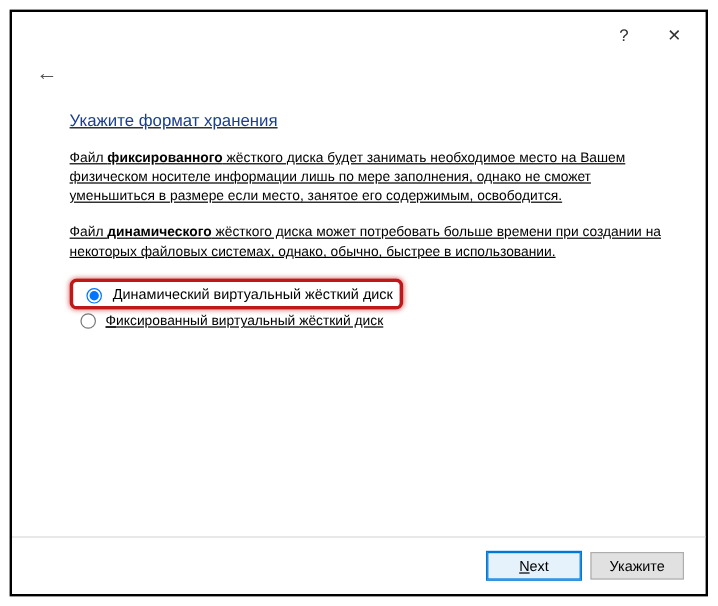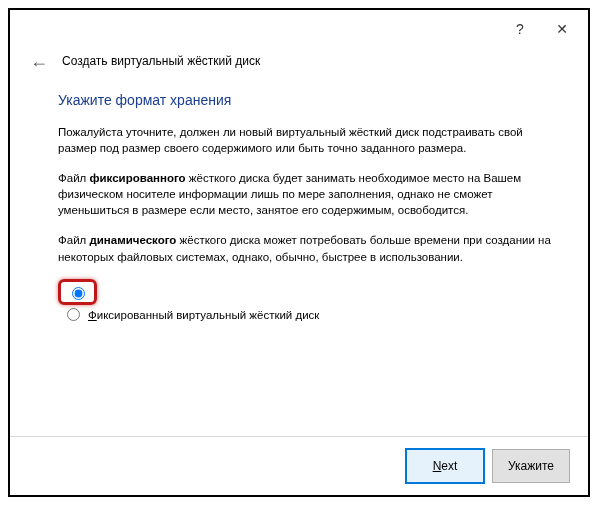--- a/index.html
+++ b/index.html
@@ -53,20 +53,21 @@
     line-height: 1;
   }
   .header-title {
     font-size: 12px;
     color: #000;
   }
   .content {
     padding: 8px 24px 0 48px;
     flex: 1;
     overflow: hidden;
+    text-decoration: underline;
   }
   .heading {
     color: #1a3e8e;
     font-size: 14px;
     margin: 4px 0 16px 0;
     font-weight: normal;
   }
   .para {
     margin: 0 0 14px 0;
     line-height: 1.4;
@@ -96,21 +97,21 @@
   }
   .footer {
     border-top: 1px solid #d9d9d9;
     padding: 12px 18px;
     display: flex;
     justify-content: flex-end;
     gap: 8px;
   }
   .btn {
     min-width: 78px;
-    height: 34px;
+    height: 23px;
     font-size: 12px;
     border: 1px solid #adadad;
     background: #e1e1e1;
     cursor: pointer;
     padding: 0 10px;
   }
   .btn.primary {
     border: 1px solid #0078d7;
     outline: 1px solid #0078d7;
     background: #e5f1fb;
@@ -124,39 +125,38 @@
 
 <div class="outer-frame">
 
   <div class="titlebar">
     <div class="titlebar-btn">?</div>
     <div class="titlebar-btn">✕</div>
   </div>
 
   <div class="header-row">
     <span class="back-arrow">←</span>
-    <span class="header-title">Создать виртуальный жёсткий диск</span>
   </div>
 
   <div class="content">
     <h2 class="heading">Укажите формат хранения</h2>
 
-    <p class="para">Пожалуйста уточните, должен ли новый виртуальный жёсткий диск подстраивать свой размер под размер своего содержимого или быть точно заданного размера.</p>
 
     <p class="para">
       <span>Файл </span><b>фиксированного</b><span> жёсткого диска будет занимать необходимое место на Вашем физическом носителе информации лишь по мере заполнения, однако не сможет уменьшиться в размере если место, занятое его содержимым, освободится.</span>
     </p>
 
     <p class="para">
       <span>Файл </span><b>динамического</b><span> жёсткого диска может потребовать больше времени при создании на некоторых файловых системах, однако, обычно, быстрее в использовании.</span>
     </p>
 
     <div class="radio-group">
       <div class="highlight-box">
         <input type="radio" name="fmt" checked="" style="">
+        <label class="underline-first">Динамический виртуальный жёсткий диск</label>
       </div>
       <div class="radio-row" style="padding-left:9px;">
         <input type="radio" name="fmt" style="">
         <label class="underline-first">Фиксированный виртуальный жёсткий диск</label>
       </div>
     </div>
   </div>
 
   <div class="footer">
     <button class="btn primary underline-first">Next</button>

